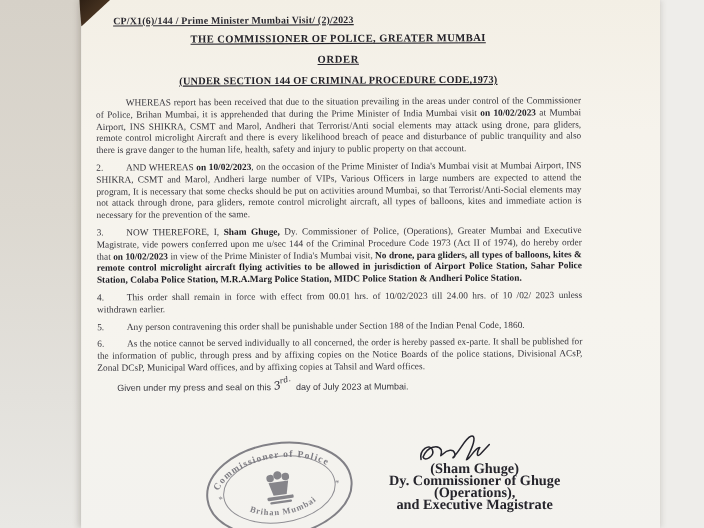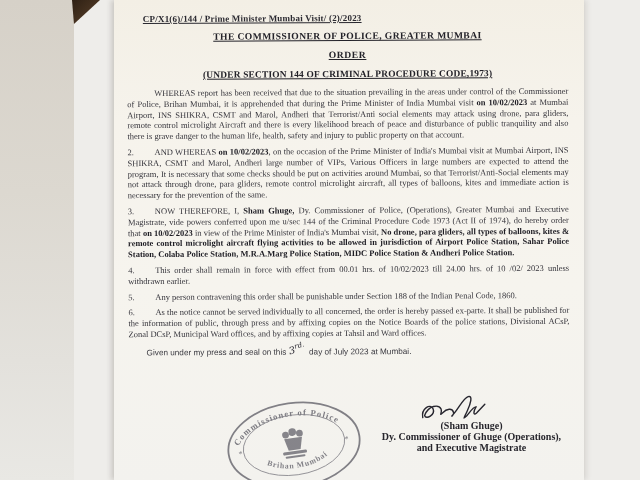--- a/index.html
+++ b/index.html
@@ -7,24 +7,23 @@
   body {
     background: #eeedea;
     font-family: "Liberation Serif", serif;
     position: relative;
   }
   .left-strip {
     position: absolute; left: 0; top: 0; width: 74px; height: 480px;
     background: linear-gradient(180deg, #d6d1c8 0%, #dcd8d0 40%, #e3e1dc 75%, #e9e8e4 100%);
   }
   .paper {
-    position: absolute; left: 74px; top: 0; width: 470px; height: 480px;
+    position: absolute; left: 74px; top: 0; width: 526px; height: 480px;
     background: linear-gradient(180deg, #f3efe5 0%, #f6f3ec 25%, #f6f4ee 60%, #f3f2ee 100%);
     box-shadow: -3px 0 5px rgba(60,50,40,0.18), 3px 0 5px rgba(60,50,40,0.10);
-    margin-left: 40px;
   }
   .corner-fold {
     position: absolute; left: 72px; top: 0; width: 28px; height: 25px;
     background: linear-gradient(135deg, #2e2014 0%, #4a3522 60%, #6b523a 100%);
     clip-path: polygon(0 0, 100% 0, 7% 96%);
     z-index: 3;
   }
   .content {
     position: absolute; left: 0; top: 0; width: 470px; height: 480px;
     padding: 13px 15px 0 14px;
@@ -57,21 +56,21 @@
     font-family: "DejaVu Serif", serif; font-style: italic;
     font-size: 10px; color: #2b2a33; transform: rotate(-14deg);
     margin: 0 2px;
   }
   .hand-day sup { font-size: 7px; }
   .sig-area { position: absolute; left: 0; top: 0; width: 470px; height: 480px; pointer-events: none; }
   .seal-wrap { position: absolute; left: 108px; top: 399px; width: 144px; height: 92px; }
   .sign-scribble { position: absolute; left: 300px; top: 392px; width: 100px; height: 30px; }
   .sign-block {
     position: absolute; left: 255px; top: 420px; width: 205px;
-    text-align: center; font-weight: bold; font-size: 10px;
+    text-align: center; font-weight: bold; font-size: 13px;
     line-height: 11px; color: #26252c;
   }
   .seal-svg text { font-family: "Liberation Serif", serif; }
 </style>
 </head>
 <body>
 
 <div class="left-strip"></div>
 <div class="corner-fold"></div>
 

